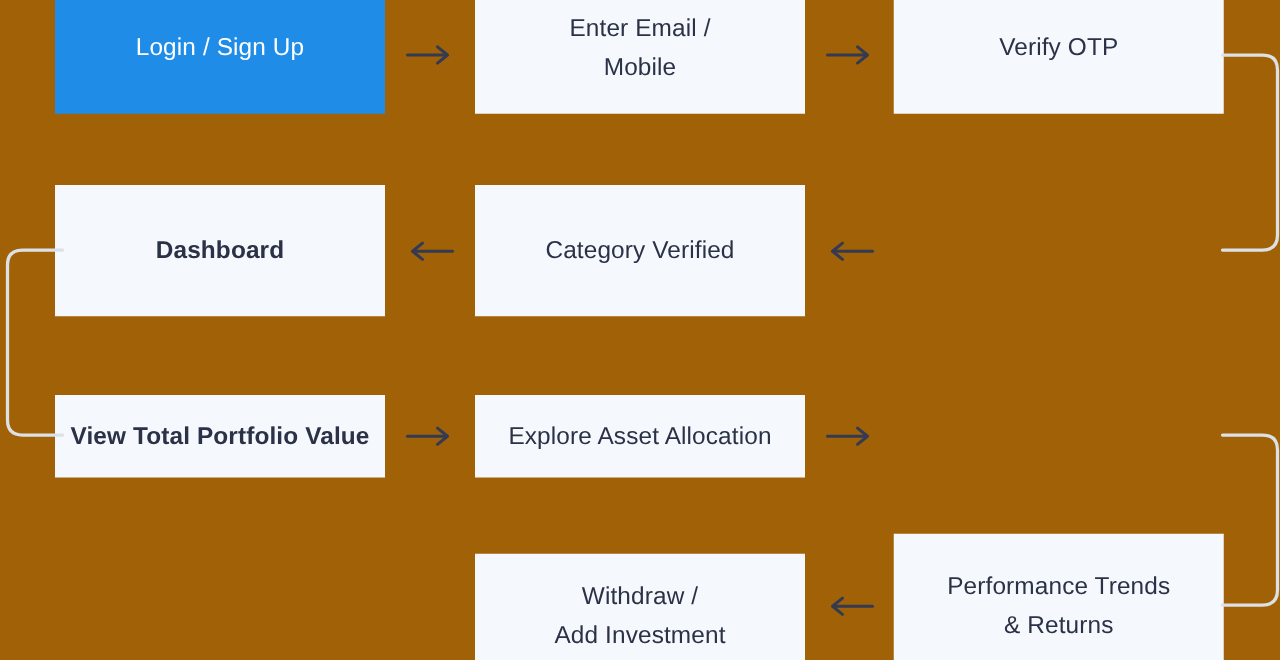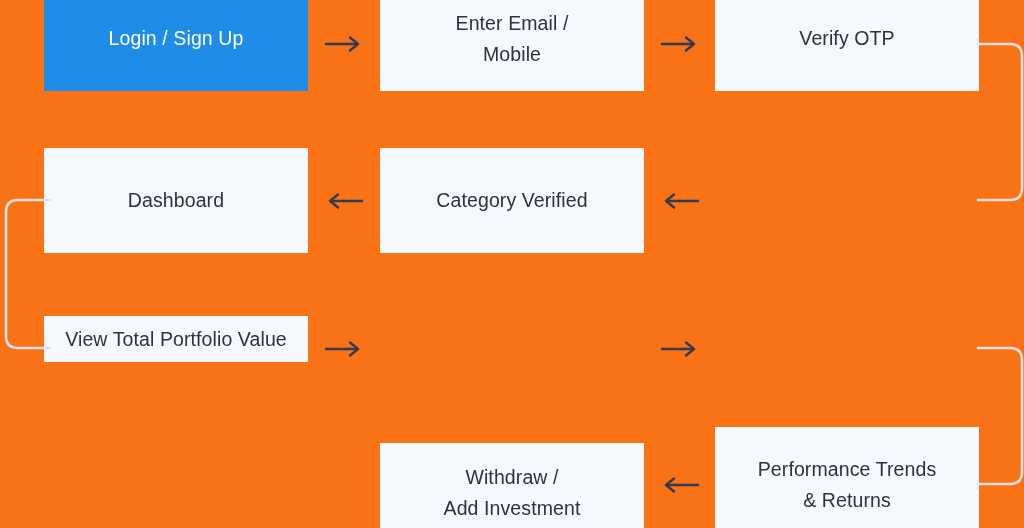--- a/index.html
+++ b/index.html
@@ -11,21 +11,21 @@
     width: 1024px;
     height: 528px;
     background: #4a7250;
     font-family: "Liberation Sans", sans-serif;
     overflow: hidden;
   }
   #flow-canvas {
     position: relative;
     width: 1024px;
     height: 528px;
-    background: #f97316;
+    background: #a16207;
   }
 
   
   .node {
     position: absolute;
     box-sizing: border-box;
     background: #f5f8fd;
     color: #2b3146;
     display: flex;
     align-items: center;
@@ -38,28 +38,28 @@
     padding: 0 10px;
     white-space: pre-line;
   }
   .node.primary {
     background: #1f8ce8;
     color: #ffffff;
     font-weight: 500;
   }
 
   
-  .col1 { left: 44px;  width: 264px; }
+  .col1 { left: 44px;  width: 264px; font-weight: bold; }
   .col2 { left: 380px; width: 264px; }
   .col3 { left: 715px; width: 264px; }
 
   
   .row1 { top: -14px; height: 105px; }
   .row2 { top: 148px; height: 105px; }
-  .row3 { top: 316px; height: 46px;  }
+  .row3 { top: 316px; height: 66px;  }
   .row4 { top: 443px; height: 99px;  }
   .row4.tall { top: 427px; height: 115px; }
 
   
   .arrow {
     position: absolute;
     width: 40px;
     height: 22px;
     color: #343a52;
   }
@@ -130,20 +130,21 @@
 
   <div class="node col1 row3">View Total Portfolio Value</div>
 
   <div class="arrow arr-gap1 arr-r3">
     <svg viewBox="0 0 40 22" fill="none" xmlns="http://www.w3.org/2000/svg">
       <path d="M2 11 H33" stroke="currentColor" stroke-width="2.4" stroke-linecap="round"></path>
       <path d="M26 4.5 L34 11 L26 17.5" stroke="currentColor" stroke-width="2.4" stroke-linecap="round" stroke-linejoin="round" fill="none"></path>
     </svg>
   </div>
 
+  <div class="node col2 row3">Explore Asset Allocation</div>
 
   <div class="arrow arr-gap2 arr-r3">
     <svg viewBox="0 0 40 22" fill="none" xmlns="http://www.w3.org/2000/svg">
       <path d="M2 11 H33" stroke="currentColor" stroke-width="2.4" stroke-linecap="round"></path>
       <path d="M26 4.5 L34 11 L26 17.5" stroke="currentColor" stroke-width="2.4" stroke-linecap="round" stroke-linejoin="round" fill="none"></path>
     </svg>
   </div>
 
 
   <div class="node col2 row4">Withdraw /

